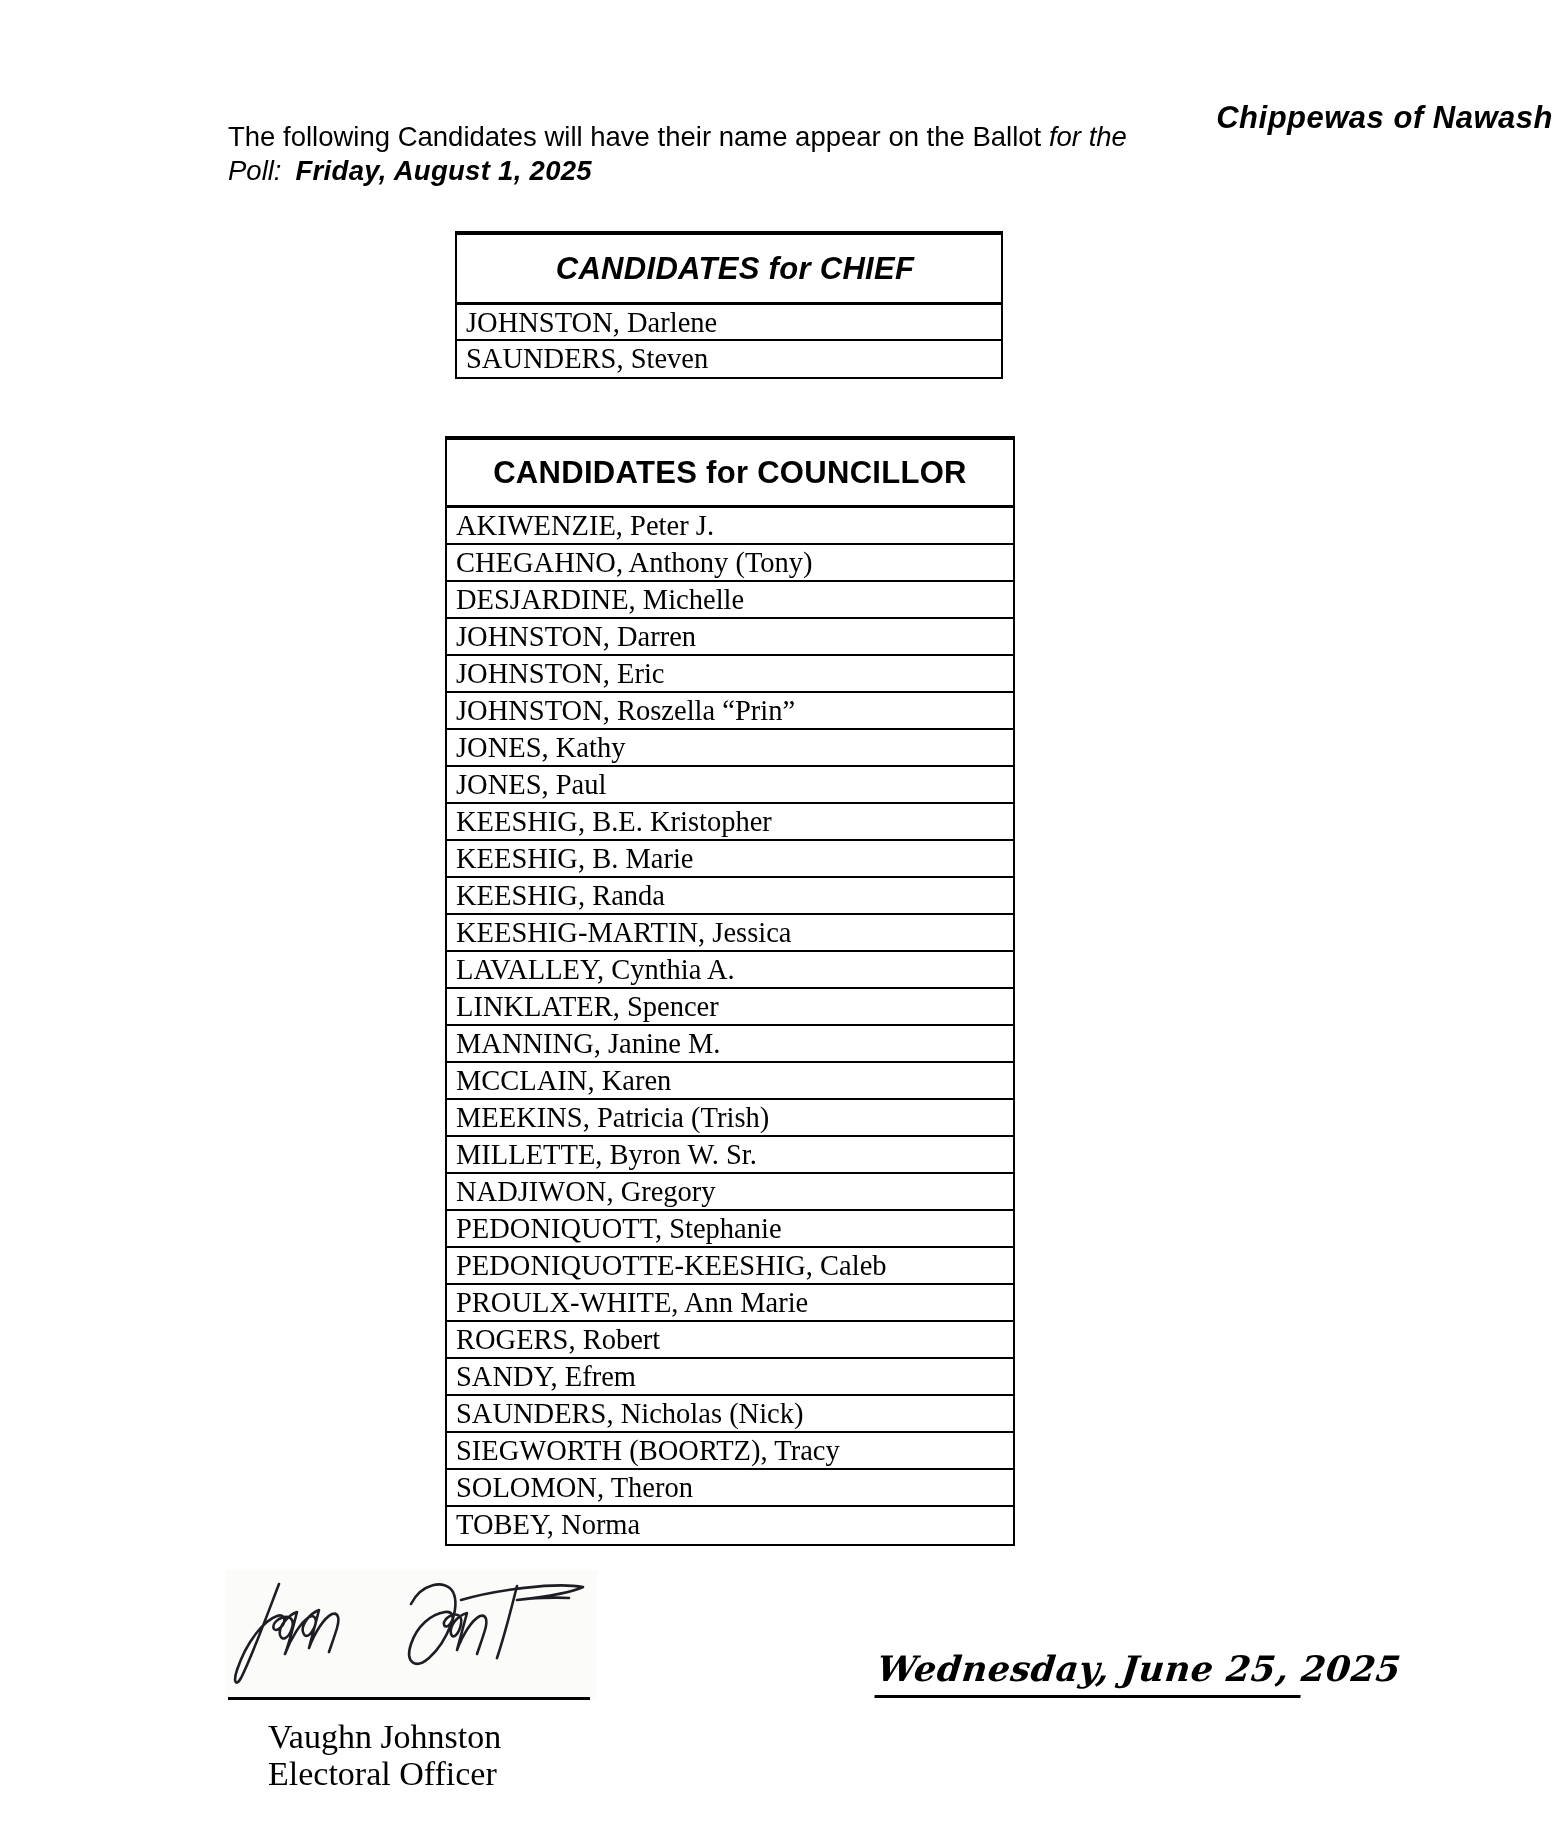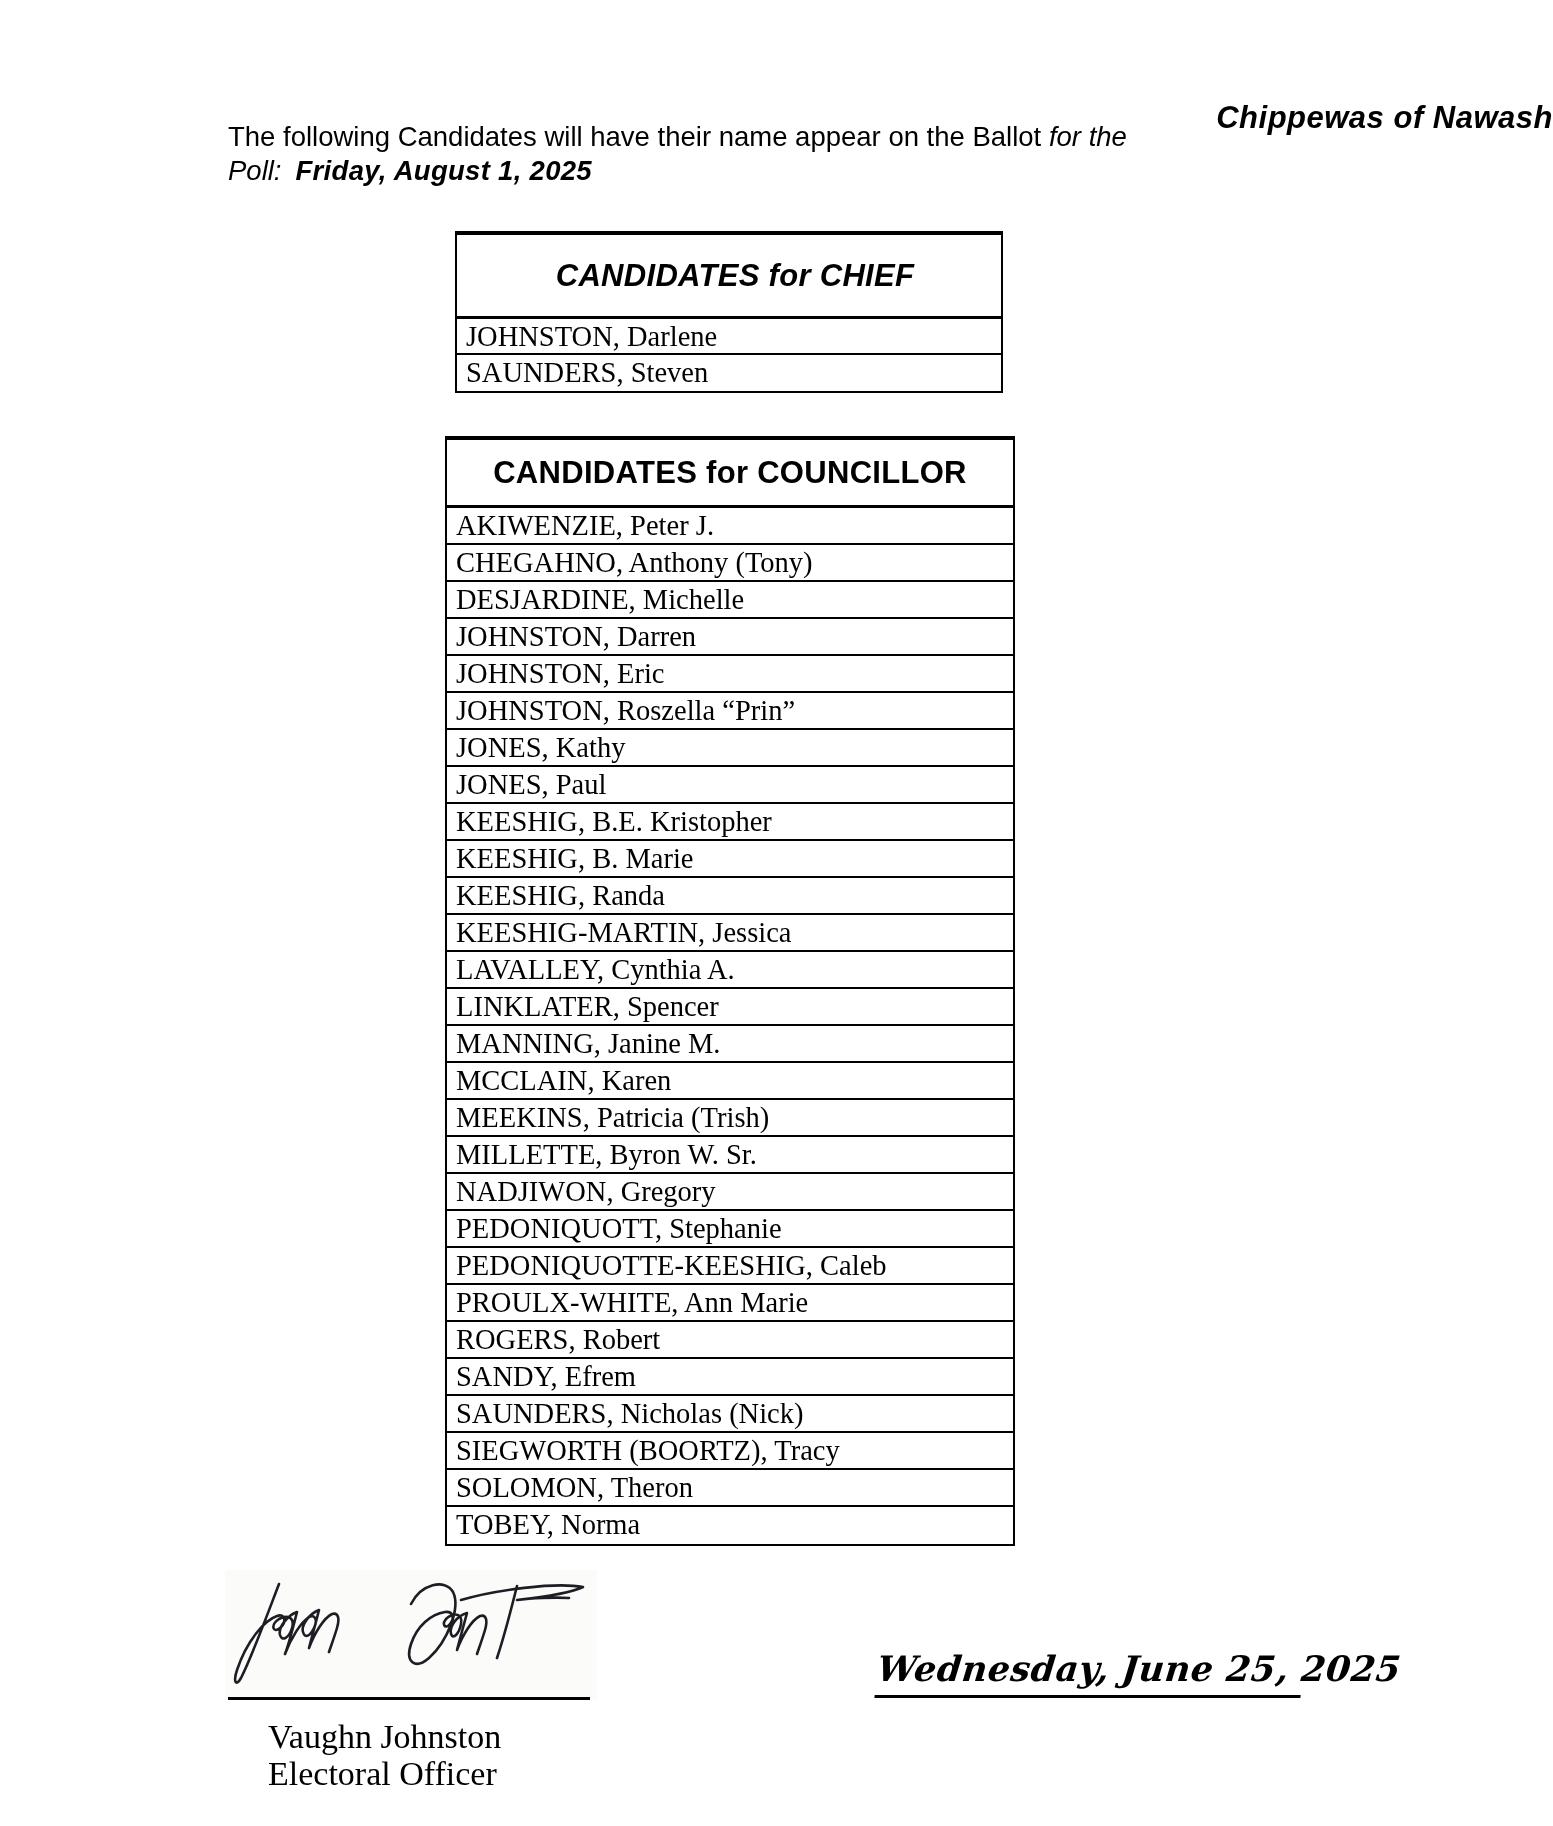--- a/index.html
+++ b/index.html
@@ -54,21 +54,21 @@
 
   .ctable .thead {
     display: flex;
     align-items: center;
     justify-content: center;
     border-bottom: 3px solid #000000;
     font-size: 31px;
     font-weight: bold;
     letter-spacing: 0.3px;
   }
-  .chief-table .thead { height: 84px; font-style: italic; padding-left: 12px; }
+  .chief-table .thead { height: 70px; font-style: italic; padding-left: 12px; }
   .counc-table .thead { height: 68px; font-style: normal; text-align: right; }
 
   .ctable .trow {
     font-family: "Liberation Serif", serif;
     font-size: 28.5px;
     padding: 2px 6px 0 9px;
     white-space: nowrap;
     overflow: hidden;
   }
   .ctable .trow:not(:last-child) { border-bottom: 2px solid #000000; }

